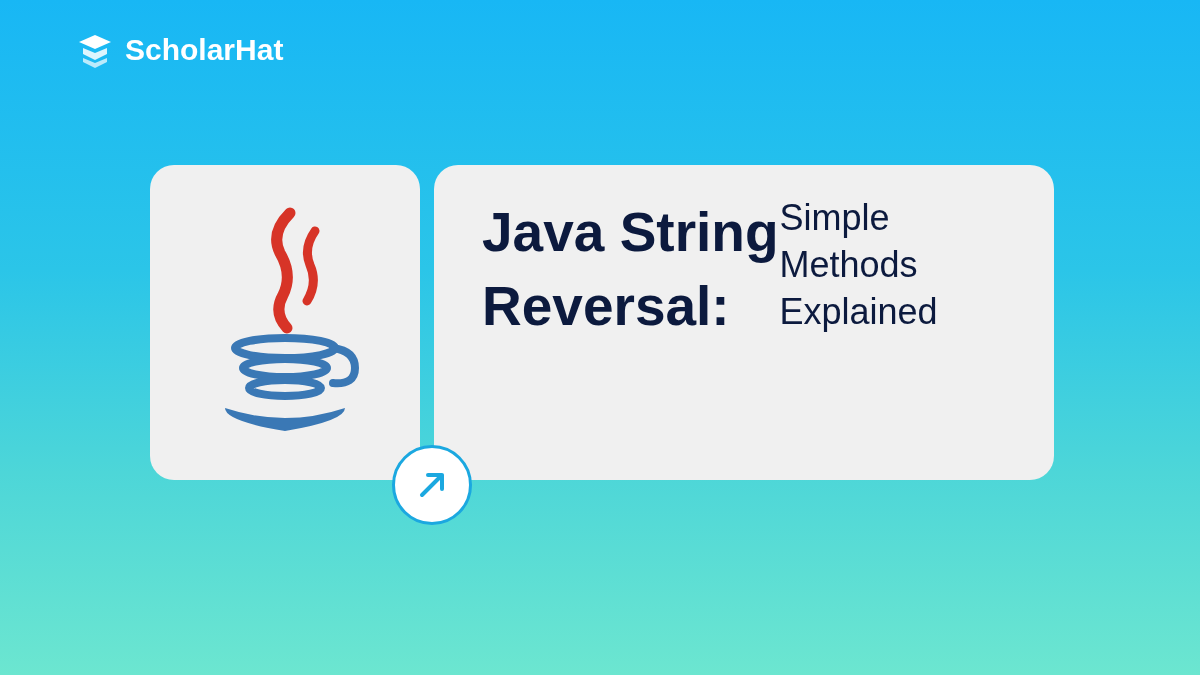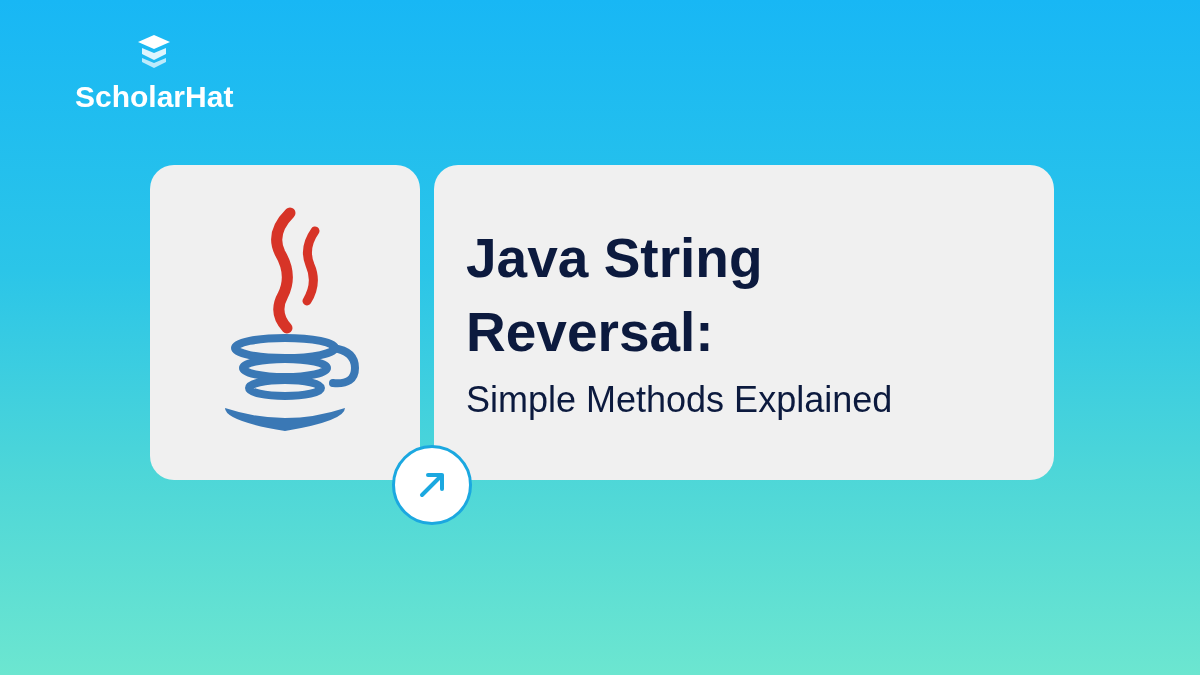--- a/index.html
+++ b/index.html
@@ -15,21 +15,20 @@
       position: relative;
       overflow: hidden;
     }
     .logo-container {
       position: absolute;
       top: 30px;
       left: 75px;
       display: flex;
       align-items: center;
       gap: 10px;
-      flex-direction: column;
     }
     .logo-icon {
       width: 40px;
       height: 40px;
     }
     .logo-text {
       color: white;
       font-size: 30px;
       font-weight: 700;
     }
@@ -53,23 +52,23 @@
     .java-logo {
       width: 180px;
       height: 240px;
     }
     .title-card {
       width: 620px;
       height: 315px;
       background: #f0f0f0;
       border-radius: 24px;
       display: flex;
-      flex-direction: column;
+      flex-direction: row;
       justify-content: center;
-      padding: 30px 32px;
+      padding: 30px 48px;
     }
     .title-main {
       color: #0c1a3e;
       font-size: 55px;
       font-weight: 700;
       line-height: 1.35;
       margin-bottom: 8px;
     }
     .title-sub {
       color: #0c1a3e;

